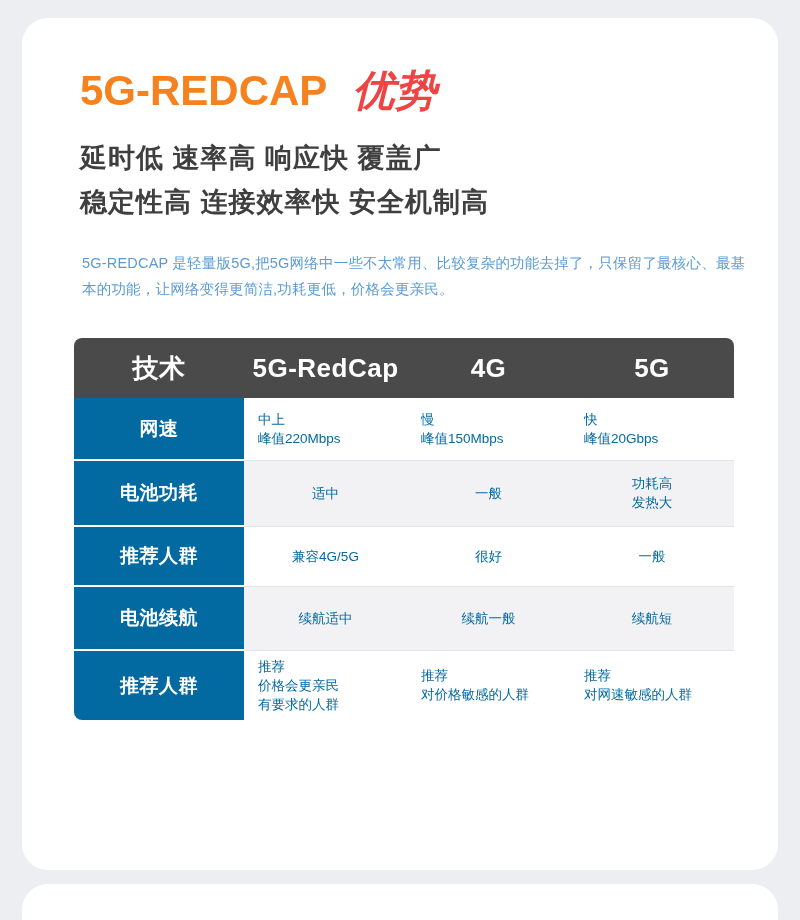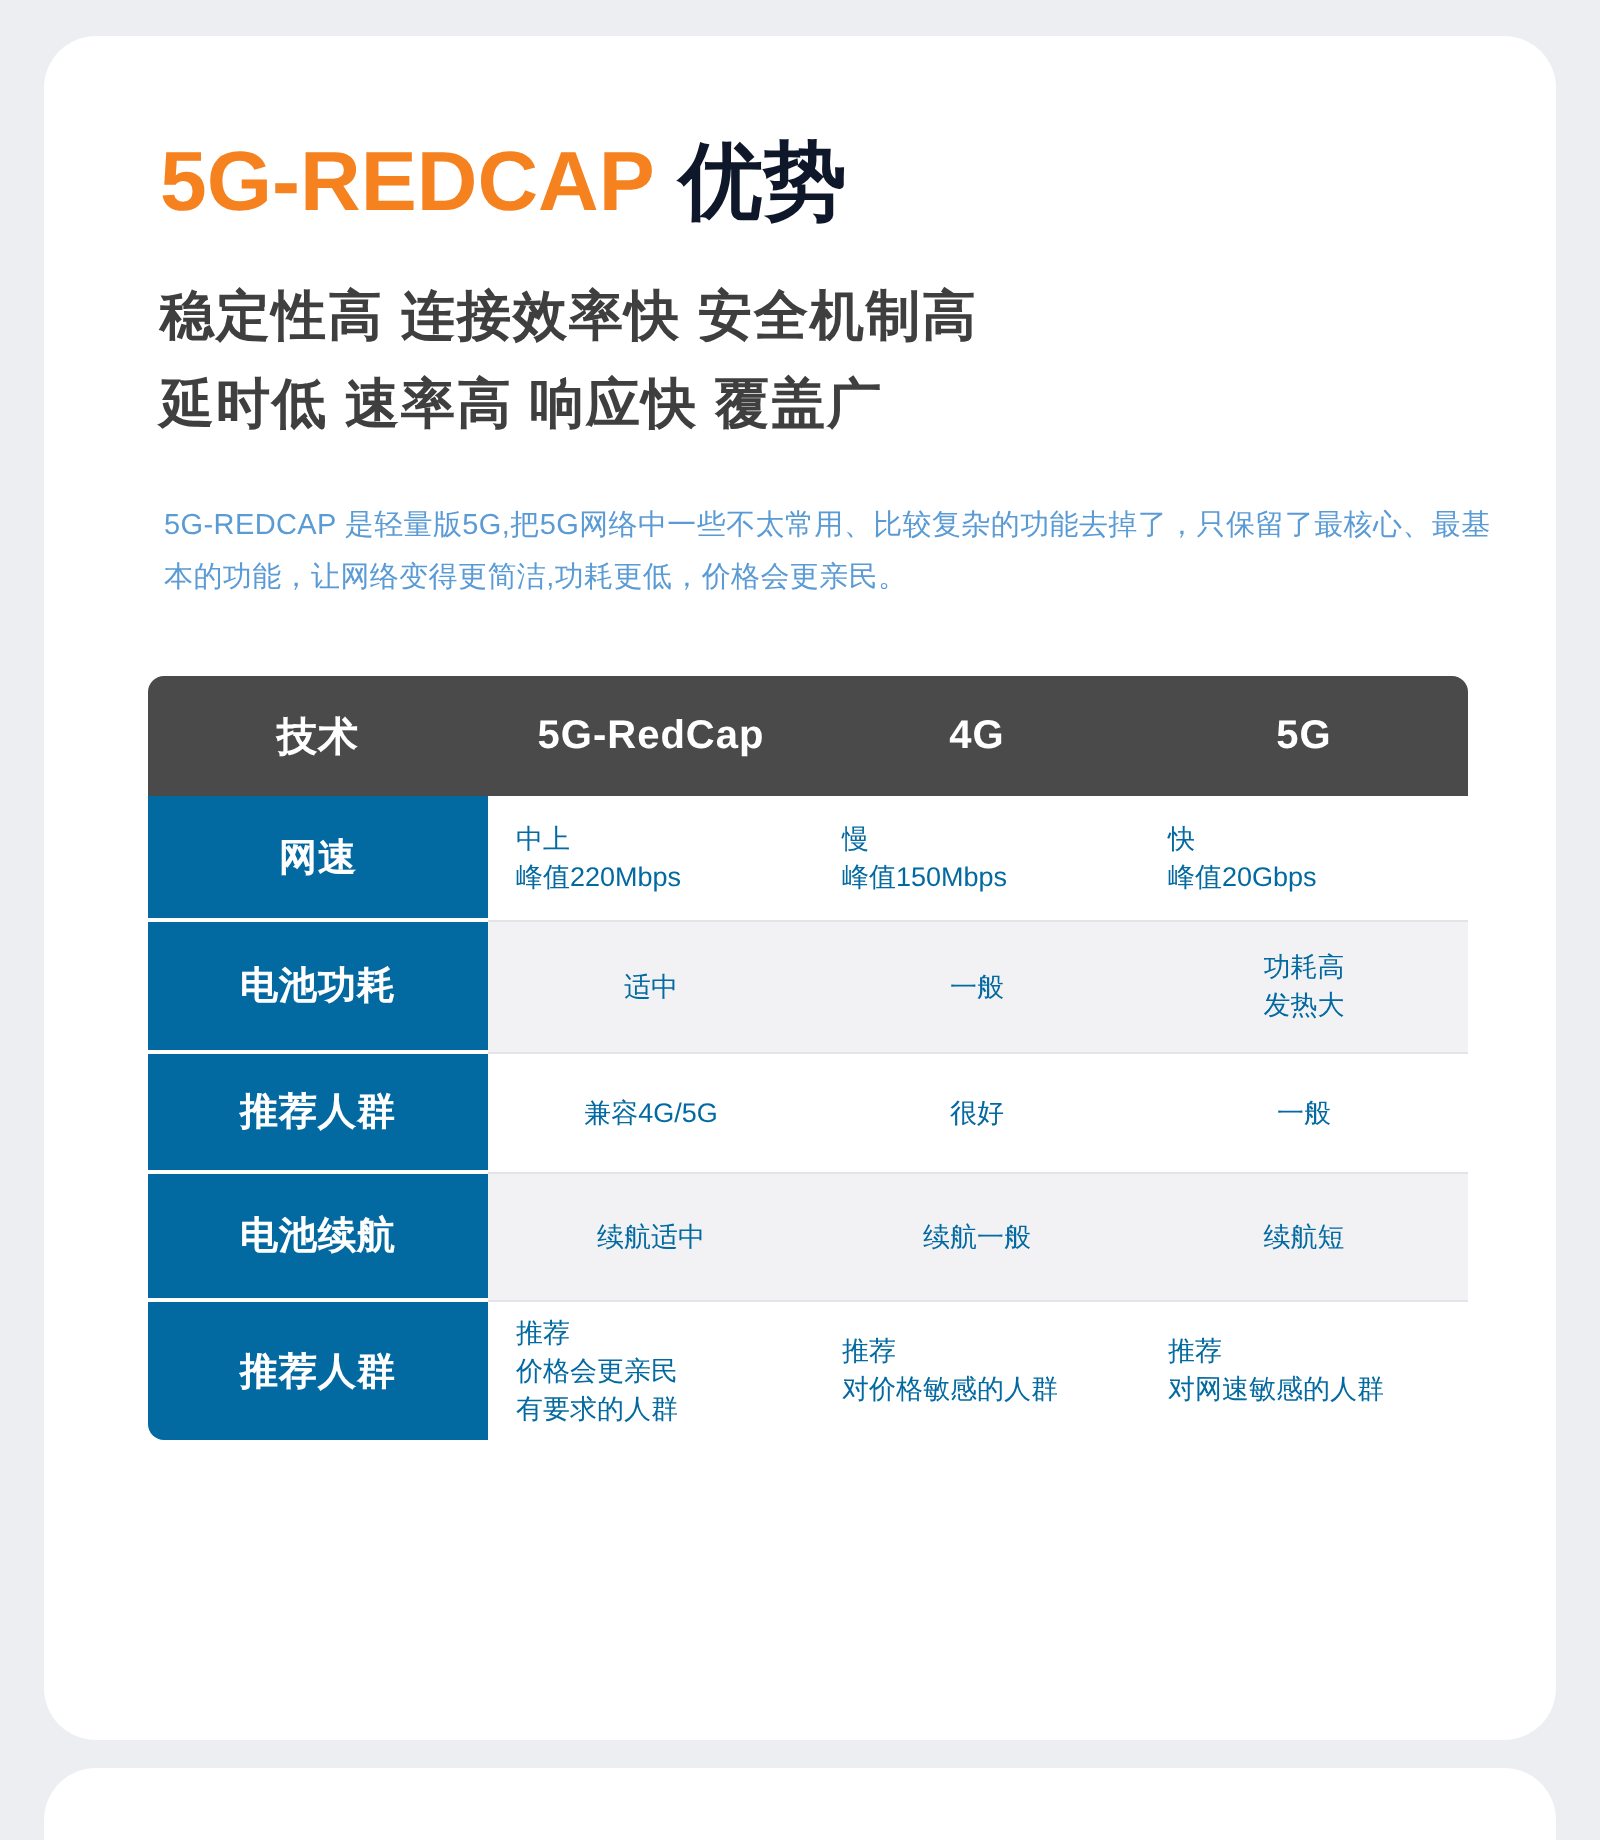--- a/index.html
+++ b/index.html
@@ -45,22 +45,23 @@
     top: 45px;
     font-size: 42px;
     font-weight: bold;
     letter-spacing: 0px;
     white-space: nowrap;
   }
   .title .en {
     color: #f5821f;
   }
   .title .cn {
-    color: #0f172a;
-    margin-left: 12px;
+    color: #ef4444;
+    margin-left: 25px;
+    font-style: italic;
   }
   .subtitle {
     position: absolute;
     left: 58px;
     top: 118px;
     font-size: 27px;
     color: #3f3f3f;
     font-weight: bold;
     line-height: 44px;
     letter-spacing: 1px;
@@ -87,21 +88,21 @@
     table-layout: fixed;
   }
   table.compare col.c0 { width: 170px; }
   table.compare col.c1 { width: 163px; }
   table.compare col.c2 { width: 163px; }
   table.compare col.c3 { width: 164px; }
 
   table.compare thead th {
     background: #4a4a4a;
     color: #ffffff;
-    font-size: 20px;
+    font-size: 26px;
     font-weight: bold;
     height: 58px;
     text-align: center;
     border: none;
     letter-spacing: 0.5px;
   }
   table.compare thead th:first-child {
     border-top-left-radius: 8px;
   }
   table.compare thead th:last-child {
@@ -140,22 +141,22 @@
 <body>
 
 <div class="page">
   <div class="card">
 
     <div class="title">
       <span class="en">5G-REDCAP</span><span class="cn">优势</span>
     </div>
 
     <div class="subtitle">
+      <div>延时低 速率高 响应快 覆盖广</div>
       <div>稳定性高 连接效率快 安全机制高</div>
-      <div>延时低 速率高 响应快 覆盖广</div>
     </div>
 
     <div class="desc">5G-REDCAP 是轻量版5G,把5G网络中一些不太常用、比较复杂的功能去掉了，只保留了最核心、最基本的功能，让网络变得更简洁,功耗更低，价格会更亲民。</div>
 
     <div class="table-wrap">
       <table class="compare">
         <colgroup>
           <col class="c0">
             <col class="c1">
             <col class="c2">

